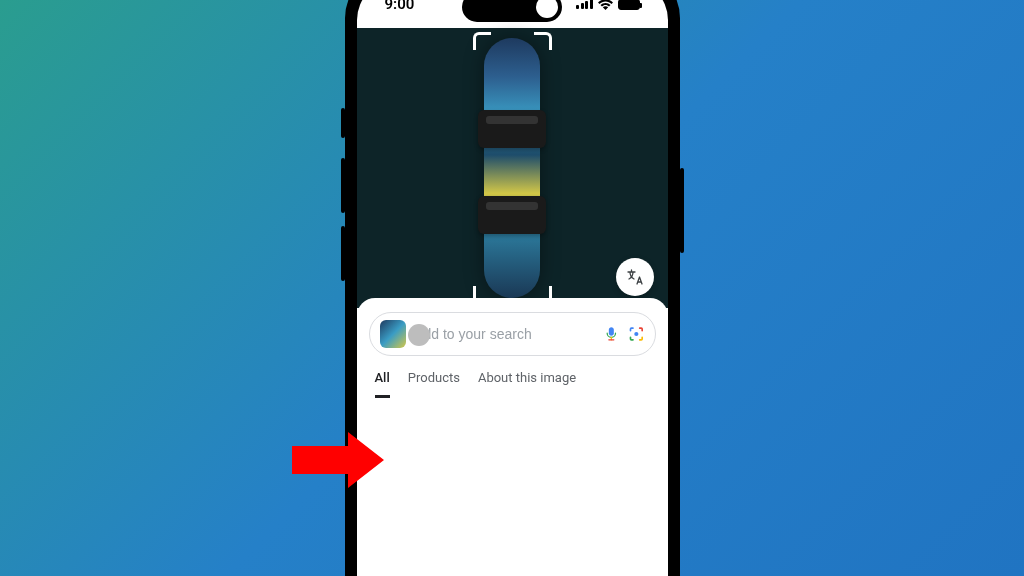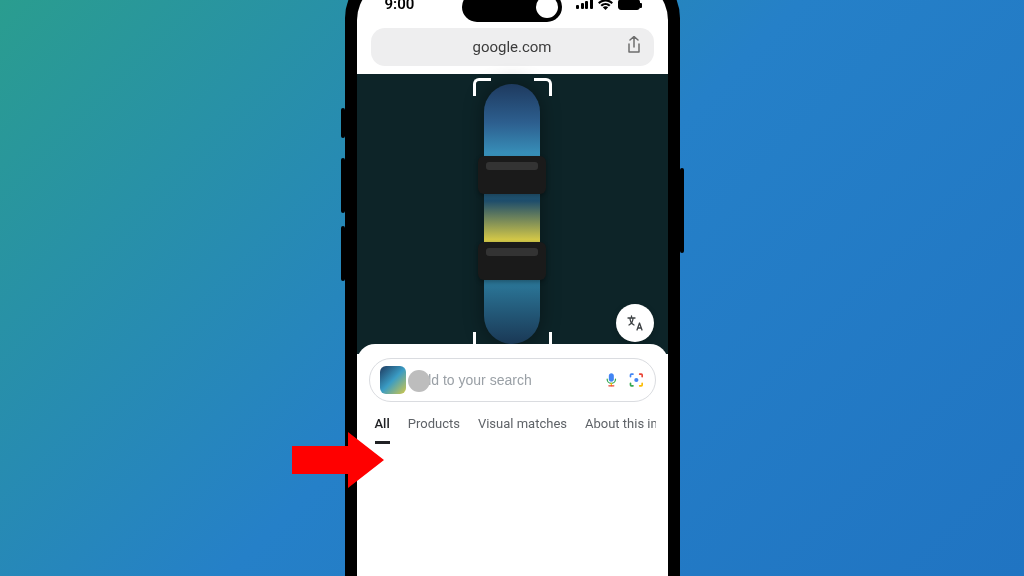--- a/index.html
+++ b/index.html
@@ -309,28 +309,20 @@
             <span></span>
             <span></span>
         </div>
         <svg width="15" height="11" viewBox="0 0 15 11" fill="#000">
           <path d="M7.5 11 L4.8 8.3 C5.5 7.6 6.5 7.2 7.5 7.2 C8.5 7.2 9.5 7.6 10.2 8.3 Z M2.5 6 C3.8 4.7 5.6 4 7.5 4 C9.4 4 11.2 4.7 12.5 6 L11 7.5 C10.1 6.6 8.8 6 7.5 6 C6.2 6 4.9 6.6 4 7.5 Z M0 3.5 C2 1.5 4.6 0.3 7.5 0.3 C10.4 0.3 13 1.5 15 3.5 L13.5 5 C11.9 3.4 9.8 2.5 7.5 2.5 C5.2 2.5 3.1 3.4 1.5 5 Z"></path>
         </svg>
         <div class="battery"></div>
       </div>
     </div>
 
-    <div class="url-bar">
-      <span>google.com</span>
-      <span class="share-icon">
-        <svg width="16" height="18" viewBox="0 0 16 18" fill="none" stroke="#6e6e6e" stroke-width="1.5">
-          <path d="M8 1 L8 11 M4 4 L8 0.5 L12 4 M3 8 L3 16 L13 16 L13 8" stroke-linecap="round" stroke-linejoin="round"></path>
-        </svg>
-      </span>
-    </div>
 
 
     <div class="image-viewport">
       <div class="snowboard">
         <div class="binding top"></div>
         <div class="binding bottom"></div>
       </div>
       <div class="crop-corner tl"></div>
       <div class="crop-corner tr"></div>
       <div class="crop-corner bl"></div>
@@ -357,19 +349,18 @@
           <path d="M3 6 L3 4 C3 3.4 3.4 3 4 3 L6 3" stroke="#4285F4" stroke-width="2" fill="none" stroke-linecap="round"></path>
           <path d="M14 3 L16 3 C16.6 3 17 3.4 17 4 L17 6" stroke="#EA4335" stroke-width="2" fill="none" stroke-linecap="round"></path>
           <path d="M17 14 L17 16 C17 16.6 16.6 17 16 17 L14 17" stroke="#FBBC05" stroke-width="2" fill="none" stroke-linecap="round"></path>
           <path d="M6 17 L4 17 C3.4 17 3 16.6 3 16 L3 14" stroke="#34A853" stroke-width="2" fill="none" stroke-linecap="round"></path>
           <circle cx="10" cy="10" r="2.5" fill="#4285F4"></circle>
         </svg>
       </div>
       <div class="tabs">
         <span class="active">All</span>
         <span>Products</span>
-        <span>Visual matches</span>
         <span>About this image</span>
       </div>
     </div>
 
   </div>
 </div>
 
 </body></html>

